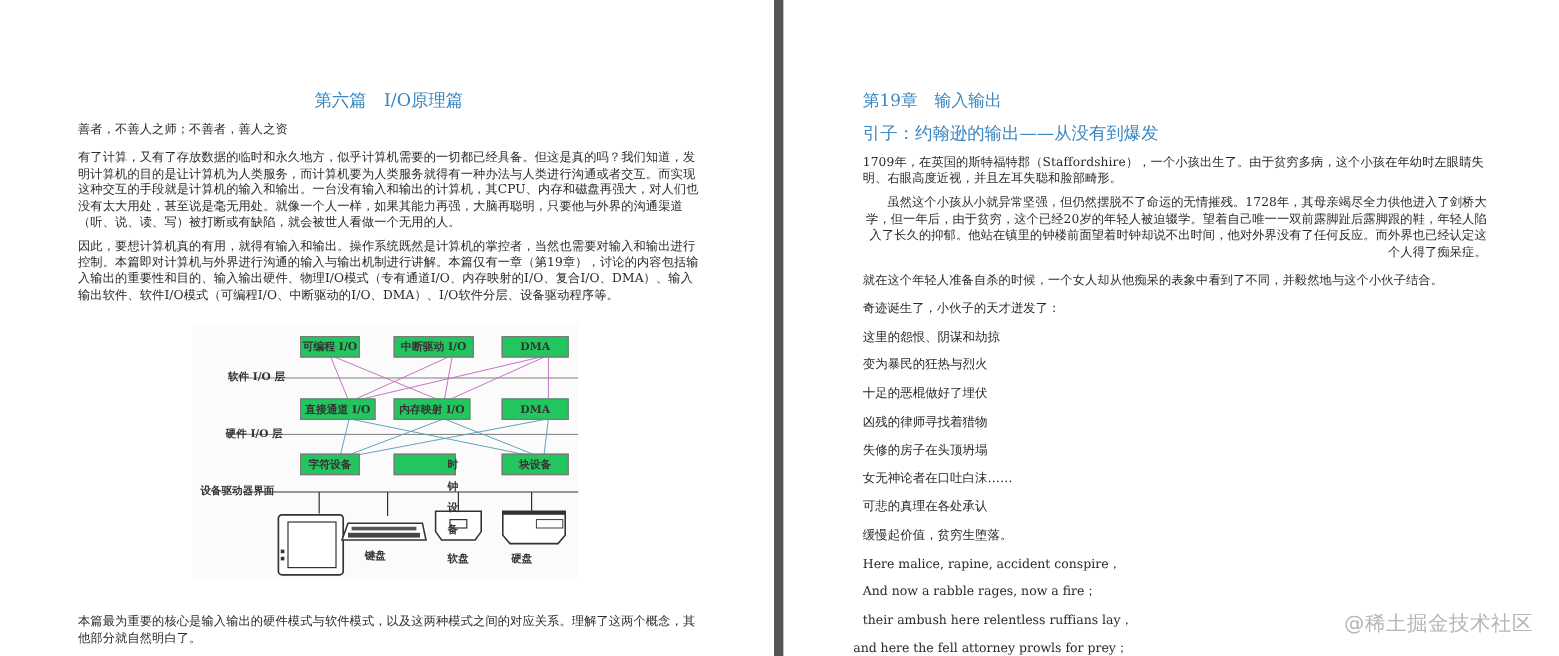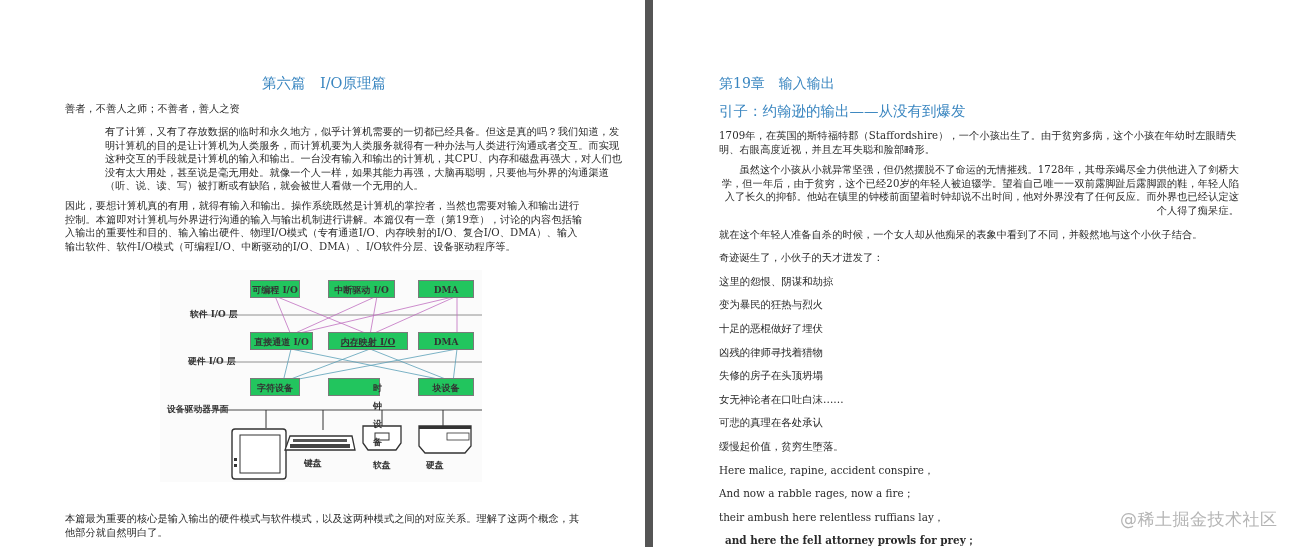--- a/index.html
+++ b/index.html
@@ -27,21 +27,21 @@
                font-size:17px; color:#b5b5b5; white-space:nowrap; letter-spacing:0.5px; }
 </style>
 </head>
 <body>
 
 <div class="page page-left">
   <div class="title-blue" style="left:262px; top:74px; font-size:14.5px;">第六篇　I/O原理篇</div>
 
   <p class="para" style="left:65px; top:102px; width:520px;">善者，不善人之师；不善者，善人之资</p>
 
-  <p class="para" style="left:65px; top:125px; width:518px;margin-left:40px;">有了计算，又有了存放数据的临时和永久地方，似乎计算机需要的一切都已经具备。但这是真的吗？我们知道，发明计算机的目的是让计算机为人类服务，而计算机要为人类服务就得有一种办法与人类进行沟通或者交互。而实现这种交互的手段就是计算机的输入和输出。一台没有输入和输出的计算机，其CPU、内存和磁盘再强大，对人们也没有太大用处，甚至说是毫无用处。就像一个人一样，如果其能力再强，大脑再聪明，只要他与外界的沟通渠道（听、说、读、写）被打断或有缺陷，就会被世人看做一个无用的人。</p>
+  <p class="para" style="left:65px; top:125px; width:518px;">有了计算，又有了存放数据的临时和永久地方，似乎计算机需要的一切都已经具备。但这是真的吗？我们知道，发明计算机的目的是让计算机为人类服务，而计算机要为人类服务就得有一种办法与人类进行沟通或者交互。而实现这种交互的手段就是计算机的输入和输出。一台没有输入和输出的计算机，其CPU、内存和磁盘再强大，对人们也没有太大用处，甚至说是毫无用处。就像一个人一样，如果其能力再强，大脑再聪明，只要他与外界的沟通渠道（听、说、读、写）被打断或有缺陷，就会被世人看做一个无用的人。</p>
 
   <p class="para" style="left:65px; top:199px; width:518px;">因此，要想计算机真的有用，就得有输入和输出。操作系统既然是计算机的掌控者，当然也需要对输入和输出进行控制。本篇即对计算机与外界进行沟通的输入与输出机制进行讲解。本篇仅有一章（第19章），讨论的内容包括输入输出的重要性和目的、输入输出硬件、物理I/O模式（专有通道I/O、内存映射的I/O、复合I/O、DMA）、输入输出软件、软件I/O模式（可编程I/O、中断驱动的I/O、DMA）、I/O软件分层、设备驱动程序等。</p>
 
   <div class="diagram">
     <svg width="322" height="212" viewBox="0 0 322 212">
 
       <line x1="30" y1="45" x2="322" y2="45" stroke="#777" stroke-width="0.8"></line>
       <line x1="30" y1="92" x2="322" y2="92" stroke="#777" stroke-width="0.8"></line>
       <line x1="55" y1="140" x2="322" y2="140" stroke="#333" stroke-width="0.9"></line>
 
@@ -92,21 +92,21 @@
 
     <div class="dlabel" style="left:30px; top:39px;">软件 I/O 层</div>
     <div class="dlabel" style="left:28px; top:86px;">硬件 I/O 层</div>
     <div class="dlabel" style="left:7px; top:134px;">设备驱动器界面</div>
 
     <div class="dbox" style="left:90px; top:10px; width:50px;">可编程 I/O</div>
     <div class="dbox" style="left:168px; top:10px; width:67px;">中断驱动 I/O</div>
     <div class="dbox" style="left:258px; top:10px; width:56px;">DMA</div>
 
     <div class="dbox" style="left:90px; top:62px; width:63px;">直接通道 I/O</div>
-    <div class="dbox" style="left:168px; top:62px; width:80px;text-decoration:underline;">内存映射 I/O</div>
+    <div class="dbox" style="left:168px; top:62px; width:64px;">内存映射 I/O</div>
     <div class="dbox" style="left:258px; top:62px; width:56px;">DMA</div>
 
     <div class="dbox" style="left:90px; top:108px; width:50px;">字符设备</div>
     <div class="dbox" style="left:168px; top:108px; width:52px;padding-left:44px;">时钟设备</div>
     <div class="dbox" style="left:258px; top:108px; width:56px;">块设备</div>
 
     <div class="dlabel" style="left:144px; top:188px;">键盘</div>
     <div class="dlabel" style="left:213px; top:190px;">软盘</div>
     <div class="dlabel" style="left:266px; top:190px;">硬盘</div>
   </div>
@@ -130,16 +130,16 @@
   <div class="line" style="left:66px; top:298px;">变为暴民的狂热与烈火</div>
   <div class="line" style="left:66px; top:322px;">十足的恶棍做好了埋伏</div>
   <div class="line" style="left:66px; top:346px;">凶残的律师寻找着猎物</div>
   <div class="line" style="left:66px; top:369px;">失修的房子在头顶坍塌</div>
   <div class="line" style="left:66px; top:393px;">女无神论者在口吐白沫……</div>
   <div class="line" style="left:66px; top:416px;">可悲的真理在各处承认</div>
   <div class="line" style="left:66px; top:440px;">缓慢起价值，贫穷生堕落。</div>
   <div class="line" style="left:66px; top:464px;">Here malice, rapine, accident conspire，</div>
   <div class="line" style="left:66px; top:487px;">And now a rabble rages, now a fire；</div>
   <div class="line" style="left:66px; top:511px;">their ambush here relentless ruffians lay，</div>
-  <div class="line" style="left:72px; top:534px;font-weight:bold;">and here the fell attorney prowls for prey；</div>
+  <div class="line" style="left:58px; top:534px;">and here the fell attorney prowls for prey；</div>
 </div>
 
 <div class="watermark">@稀土掘金技术社区</div>
 
 </body></html>

